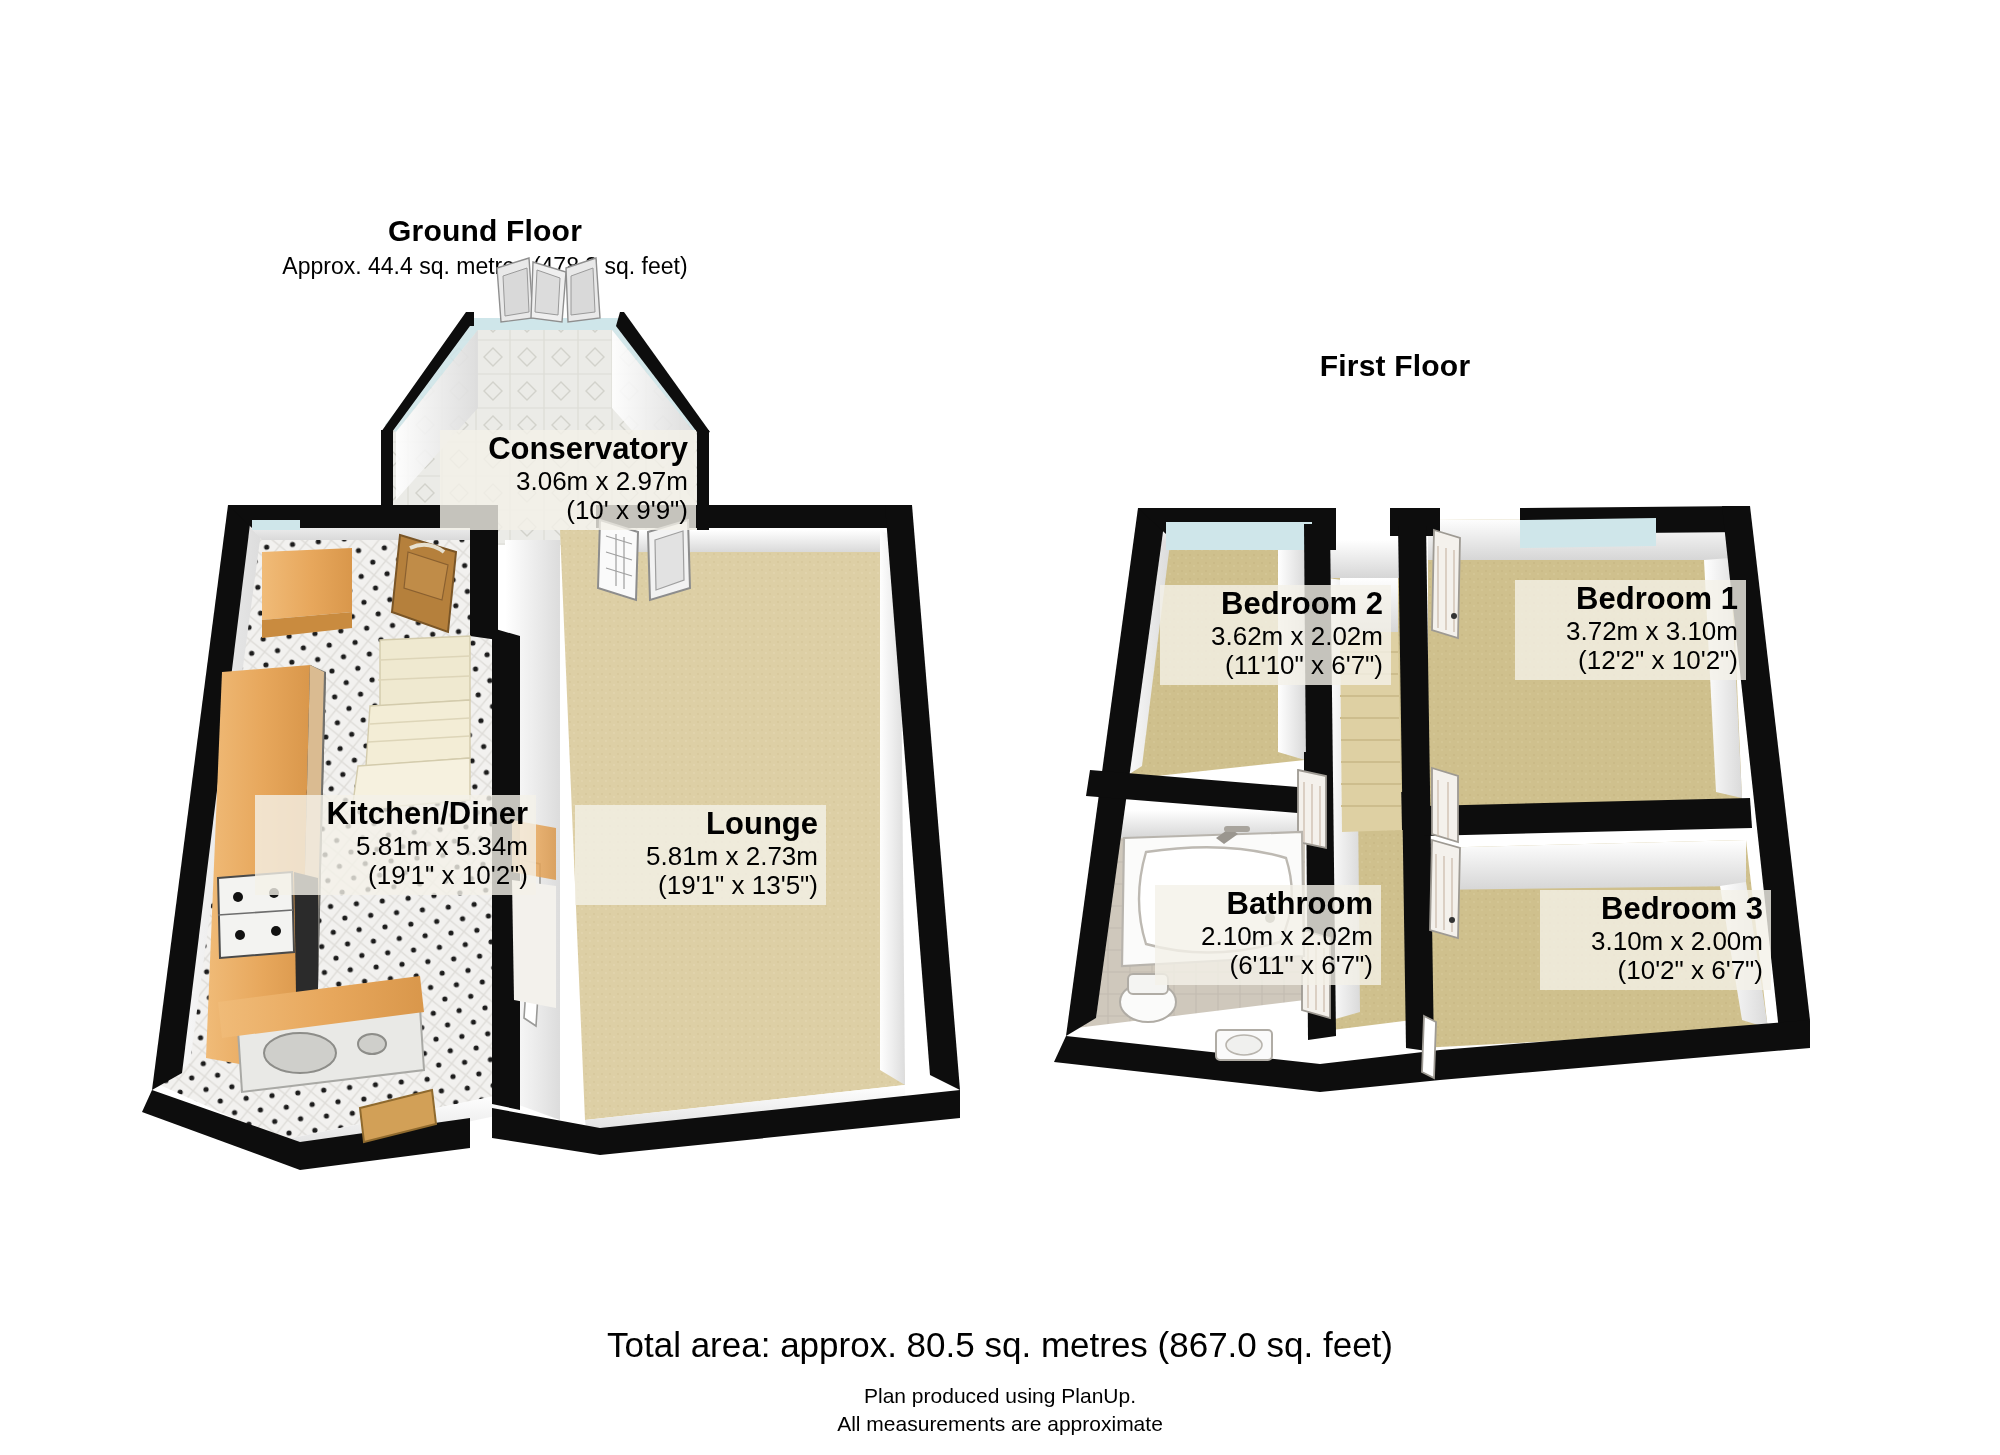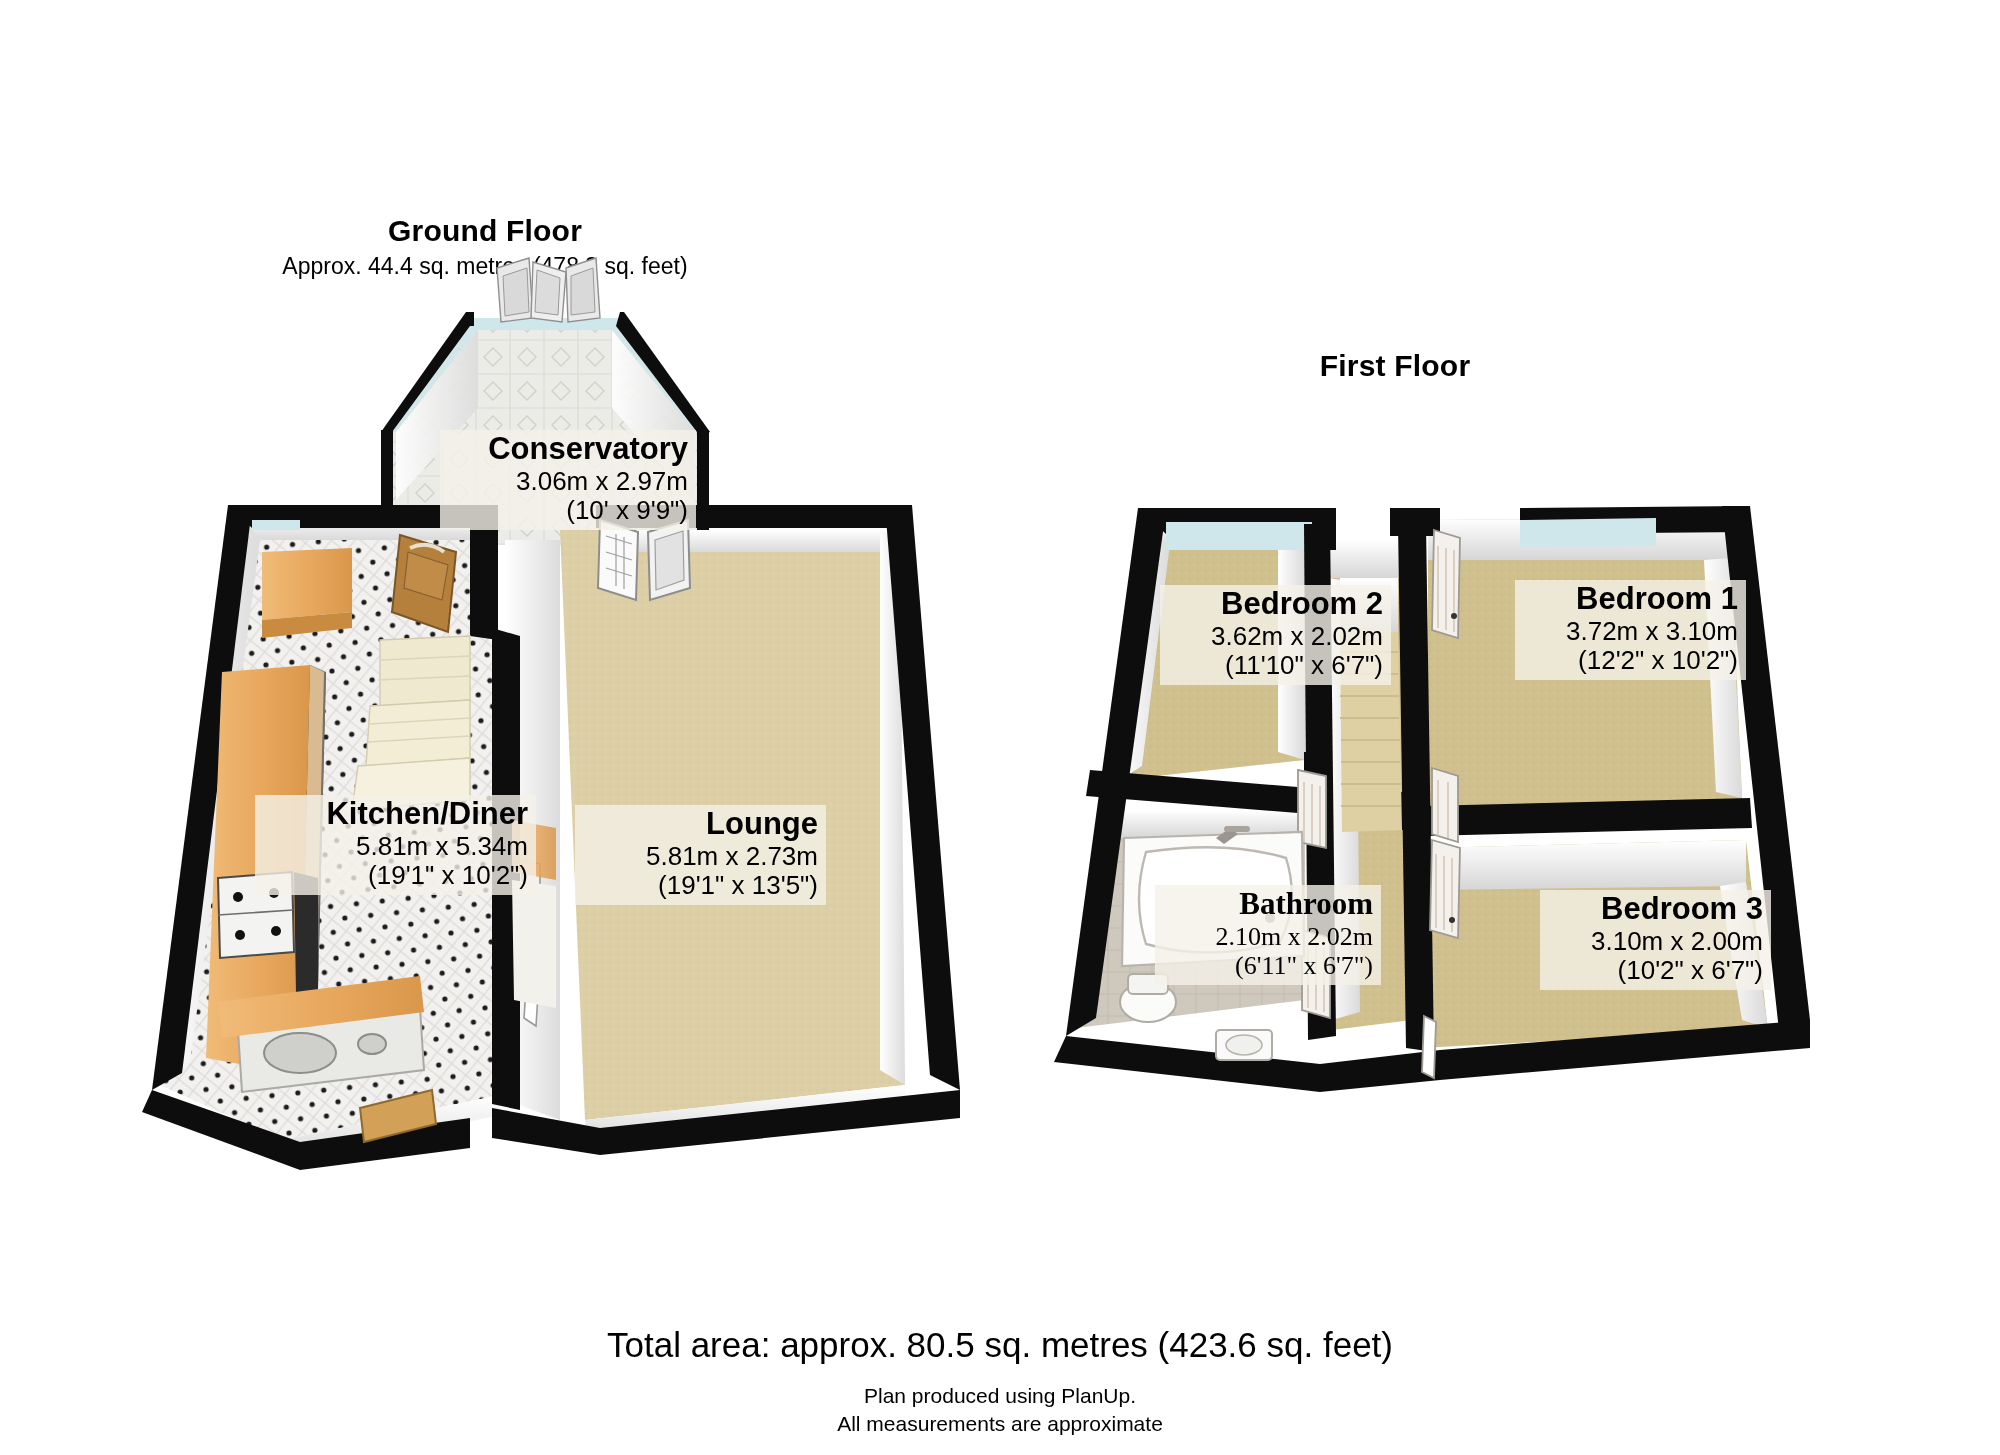--- a/index.html
+++ b/index.html
@@ -397,31 +397,31 @@
     <div class="dm">3.62m x 2.02m</div>
     <div class="dm">(11'10" x 6'7")</div>
   </div>
 
   <div class="room-label" style="left:1515px;top:580px;width:215px;">
     <div class="nm">Bedroom 1</div>
     <div class="dm">3.72m x 3.10m</div>
     <div class="dm">(12'2" x 10'2")</div>
   </div>
 
-  <div class="room-label" style="left:1155px;top:885px;width:210px;font-family:Liberation Serif, serif;">
+  <div class="room-label" style="left:1155px;top:885px;width:210px;">
     <div class="nm">Bathroom</div>
     <div class="dm">2.10m x 2.02m</div>
     <div class="dm">(6'11" x 6'7")</div>
   </div>
 
   <div class="room-label" style="left:1540px;top:890px;width:215px;">
     <div class="nm">Bedroom 3</div>
     <div class="dm">3.10m x 2.00m</div>
     <div class="dm">(10'2" x 6'7")</div>
   </div>
 
-  <div class="footer" id="total-area">Total area: approx. 80.5 sq. metres (423.6 sq. feet)</div>
+  <div class="footer" id="total-area">Total area: approx. 80.5 sq. metres (867.0 sq. feet)</div>
   <div class="footer" id="foot-small">
     <div>Plan produced using PlanUp.</div>
     <div>All measurements are approximate</div>
   </div>
 
 </div>
 
 </body></html>

